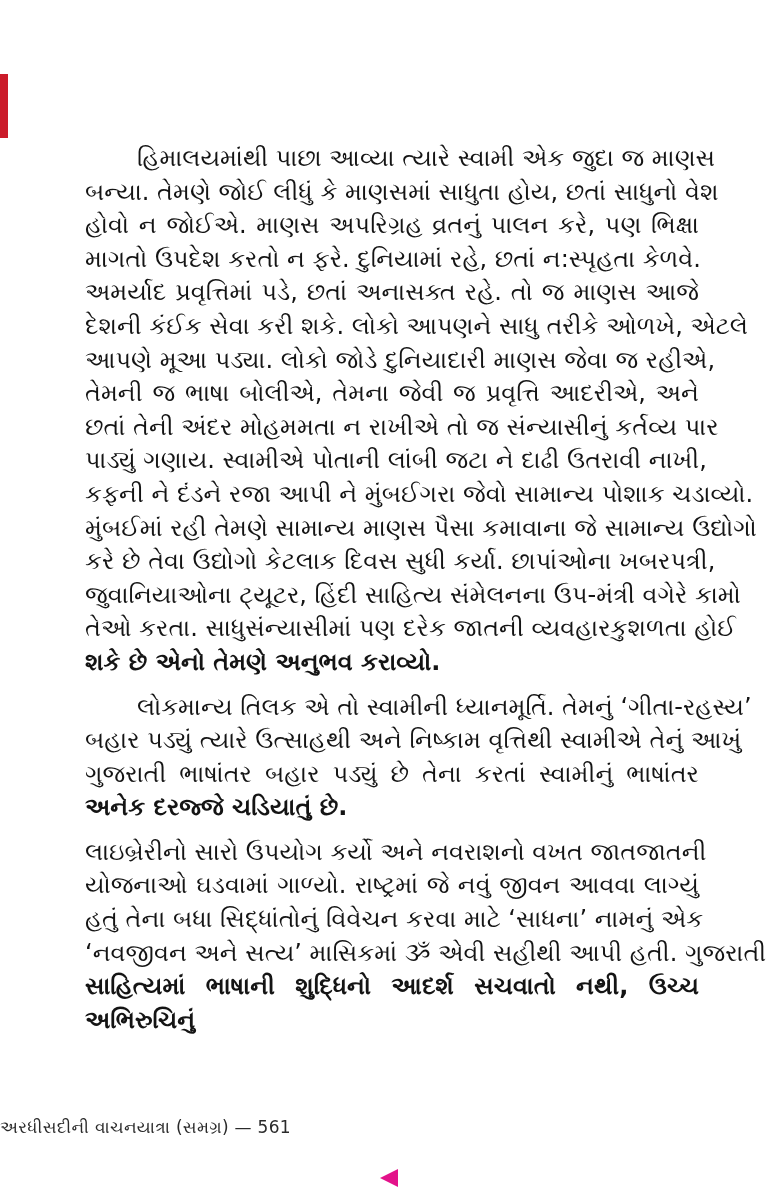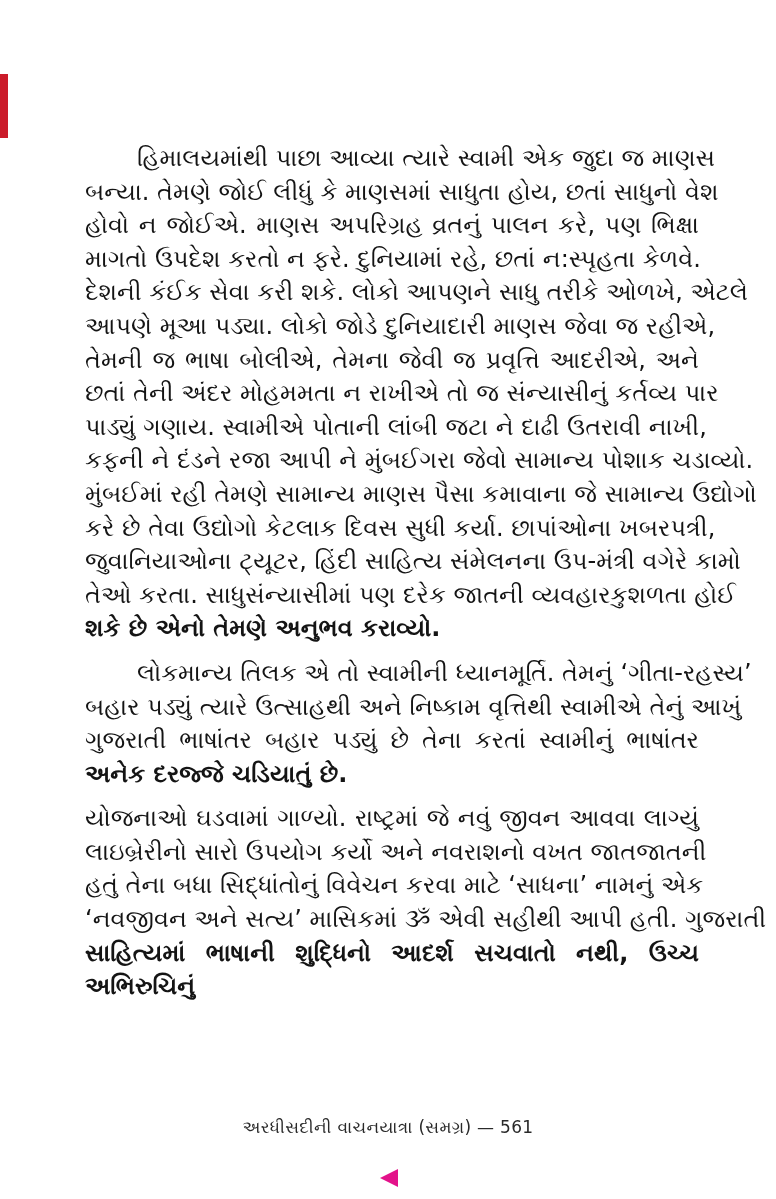--- a/index.html
+++ b/index.html
@@ -47,21 +47,20 @@
   .line.last {
     text-align-last: left;
     white-space: normal;
     font-weight: bold;
   }
   .footer {
     position: absolute;
     top: 1070px;
     left: 0;
     width: 100%;
-    text-align: center;
     font-size: 17px;
     color: #2a2a2a;
     letter-spacing: 0.3px;
   }
   .footer span { vertical-align: middle; }
   .nav-triangle {
     position: absolute;
     left: 380px;
     top: 1123px;
     width: 0;
@@ -78,41 +77,42 @@
 <div class="page" style="background: rgb(255, 255, 255); margin-top: 46px;">
 
   <div class="accent-bar" style="background: rgb(203, 27, 42);"></div>
 
   <div class="text-block" style="color: rgb(20, 20, 20);">
       <div class="para">
         <div class="line first">હિમાલયમાંથી પાછા આવ્યા ત્યારે સ્વામી એક જુદા જ માણસ</div>
         <div class="line">બન્યા. તેમણે જોઈ લીધું કે માણસમાં સાધુતા હોય, છતાં સાધુનો વેશ</div>
         <div class="line">હોવો ન જોઈએ. માણસ અપરિગ્રહ વ્રતનું પાલન કરે, પણ ભિક્ષા</div>
         <div class="line">માગતો ઉપદેશ કરતો ન ફરે. દુનિયામાં રહે, છતાં ન:સ્પૃહતા કેળવે.</div>
+        <div class="line">અમર્યાદ પ્રવૃત્તિમાં પડે, છતાં અનાસક્ત રહે. તો જ માણસ આજે</div>
         <div class="line">દેશની કંઈક સેવા કરી શકે. લોકો આપણને સાધુ તરીકે ઓળખે, એટલે</div>
         <div class="line">આપણે મૂઆ પડ્યા. લોકો જોડે દુનિયાદારી માણસ જેવા જ રહીએ,</div>
         <div class="line">તેમની જ ભાષા બોલીએ, તેમના જેવી જ પ્રવૃત્તિ આદરીએ, અને</div>
         <div class="line">છતાં તેની અંદર મોહમમતા ન રાખીએ તો જ સંન્યાસીનું કર્તવ્ય પાર</div>
         <div class="line">પાડ્યું ગણાય. સ્વામીએ પોતાની લાંબી જટા ને દાઢી ઉતરાવી નાખી,</div>
         <div class="line">કફની ને દંડને રજા આપી ને મુંબઈગરા જેવો સામાન્ય પોશાક ચડાવ્યો.</div>
         <div class="line">મુંબઈમાં રહી તેમણે સામાન્ય માણસ પૈસા કમાવાના જે સામાન્ય ઉદ્યોગો</div>
         <div class="line">કરે છે તેવા ઉદ્યોગો કેટલાક દિવસ સુધી કર્યા. છાપાંઓના ખબરપત્રી,</div>
         <div class="line">જુવાનિયાઓના ટ્યૂટર, હિંદી સાહિત્ય સંમેલનના ઉપ-મંત્રી વગેરે કામો</div>
         <div class="line">તેઓ કરતા. સાધુસંન્યાસીમાં પણ દરેક જાતની વ્યવહારકુશળતા હોઈ</div>
         <div class="line last">શકે છે એનો તેમણે અનુભવ કરાવ્યો.</div>
       </div>
       <div class="para">
         <div class="line first">લોકમાન્ય તિલક એ તો સ્વામીની ધ્યાનમૂર્તિ. તેમનું ‘ગીતા-રહસ્ય’</div>
         <div class="line">બહાર પડ્યું ત્યારે ઉત્સાહથી અને નિષ્કામ વૃત્તિથી સ્વામીએ તેનું આખું</div>
         <div class="line">ગુજરાતી ભાષાંતર બહાર પડ્યું છે તેના કરતાં સ્વામીનું ભાષાંતર</div>
         <div class="line last">અનેક દરજ્જે ચડિયાતું છે.</div>
       </div>
       <div class="para">
+        <div class="line">લાઇબ્રેરીનો સારો ઉપયોગ કર્યો અને નવરાશનો વખત જાતજાતની</div>
         <div class="line">યોજનાઓ ઘડવામાં ગાળ્યો. રાષ્ટ્રમાં જે નવું જીવન આવવા લાગ્યું</div>
-        <div class="line">લાઇબ્રેરીનો સારો ઉપયોગ કર્યો અને નવરાશનો વખત જાતજાતની</div>
         <div class="line">હતું તેના બધા સિદ્ધાંતોનું વિવેચન કરવા માટે ‘સાધના’ નામનું એક</div>
         <div class="line">‘નવજીવન અને સત્ય’ માસિકમાં ૐ એવી સહીથી આપી હતી. ગુજરાતી</div>
         <div class="line last">સાહિત્યમાં ભાષાની શુદ્ધિનો આદર્શ સચવાતો નથી, ઉચ્ચ અભિરુચિનું</div>
       </div>
     </div>
 
   <div class="footer">
     <span>અરધીસદીની વાચનયાત્રા (સમગ્ર)</span>
     <span>—</span>
     <span>561</span>

